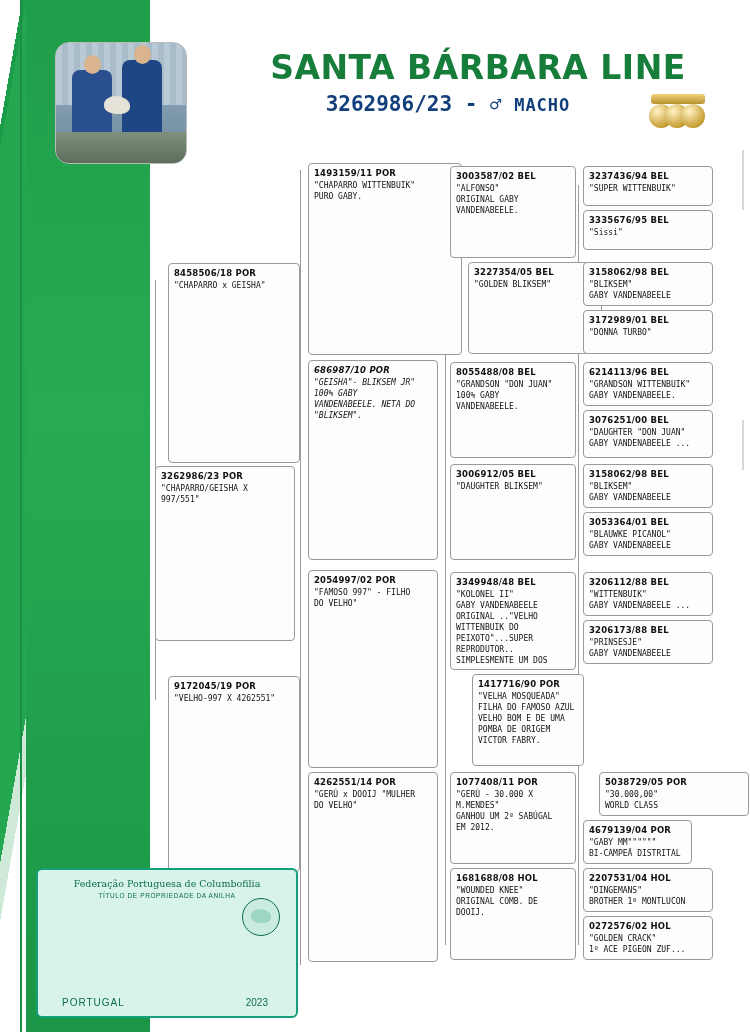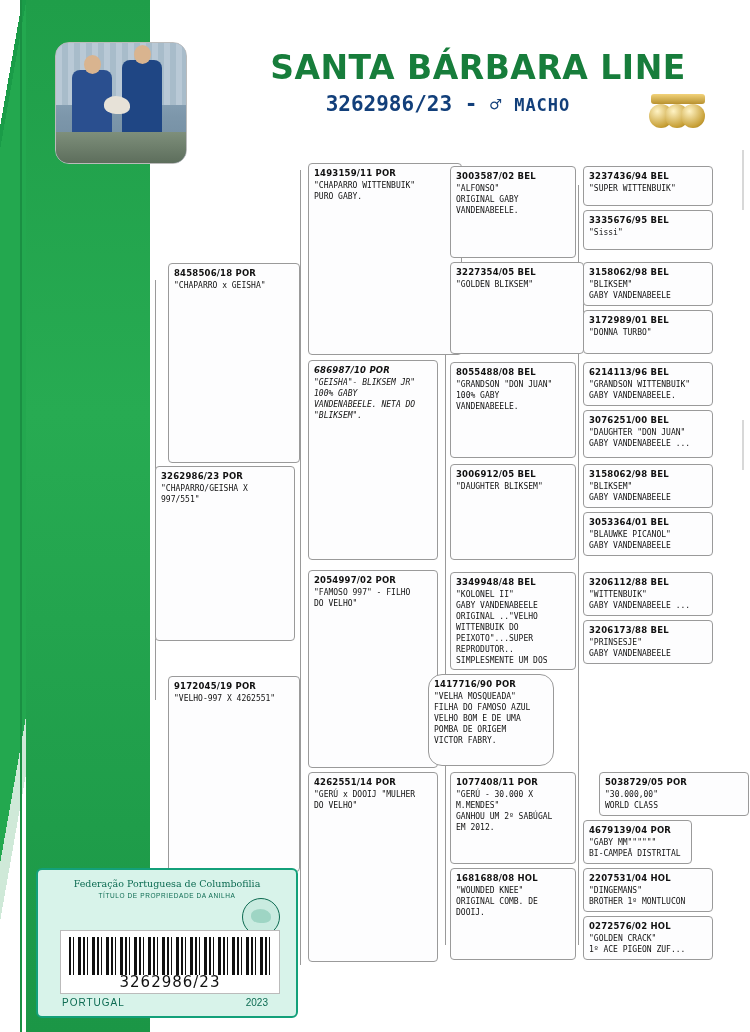--- a/index.html
+++ b/index.html
@@ -192,21 +192,21 @@
   <span class="txt">"GERÚ x DOOIJ "MULHER
 DO VELHO"</span>
 </div>
 
 <div class="box" style="left:450px;top:166px;width:126px;height:92px;">
   <span class="code">3003587/02 BEL</span>
   <span class="txt">"ALFONSO"
 ORIGINAL GABY
 VANDENABEELE.</span>
 </div>
-<div class="box" style="left:450px;top:262px;width:134px;height:92px;">
+<div class="box" style="left:468px;top:262px;width:134px;height:92px;">
   <span class="code">3227354/05 BEL</span>
   <span class="txt">"GOLDEN BLIKSEM"</span>
 </div>
 <div class="box" style="left:450px;top:362px;width:126px;height:96px;">
   <span class="code">8055488/08 BEL</span>
   <span class="txt">"GRANDSON "DON JUAN"
 100% GABY
 VANDENABEELE.</span>
 </div>
 <div class="box" style="left:450px;top:464px;width:126px;height:96px;">
@@ -216,21 +216,21 @@
 <div class="box" style="left:450px;top:572px;width:126px;height:98px;">
   <span class="code">3349948/48 BEL</span>
   <span class="txt">"KOLONEL II"
 GABY VANDENABEELE
 ORIGINAL .."VELHO
 WITTENBUIK DO
 PEIXOTO"...SUPER
 REPRODUTOR..
 SIMPLESMENTE UM DOS</span>
 </div>
-<div class="box" style="left:428px;top:674px;width:126px;height:92px;border-radius:14px;">
+<div class="box" style="left:472px;top:674px;width:112px;height:92px;">
   <span class="code">1417716/90 POR</span>
   <span class="txt">"VELHA MOSQUEADA"
 FILHA DO FAMOSO AZUL
 VELHO BOM E DE UMA
 POMBA DE ORIGEM
 VICTOR FABRY.</span>
 </div>
 <div class="box" style="left:450px;top:772px;width:126px;height:92px;">
   <span class="code">1077408/11 POR</span>
   <span class="txt">"GERÚ - 30.000 X
@@ -310,19 +310,15 @@
 <div class="box" style="left:583px;top:916px;width:130px;height:44px;">
   <span class="code">0272576/02 HOL</span>
   <span class="txt">"GOLDEN CRACK"
 1º ACE PIGEON ZUF...</span>
 </div>
 
 <div class="cert">
   <div class="fed">Federação Portuguesa de Columbofilia</div>
   <div class="sub">TÍTULO DE PROPRIEDADE DA ANILHA</div>
   <div class="seal"></div>
-  <div class="barcode">
-    <div class="bars"></div>
-    <div class="num">3262986/23</div>
-  </div>
   <div class="country">PORTUGAL</div>
   <div class="year">2023</div>
 </div>
 
 </body></html>

